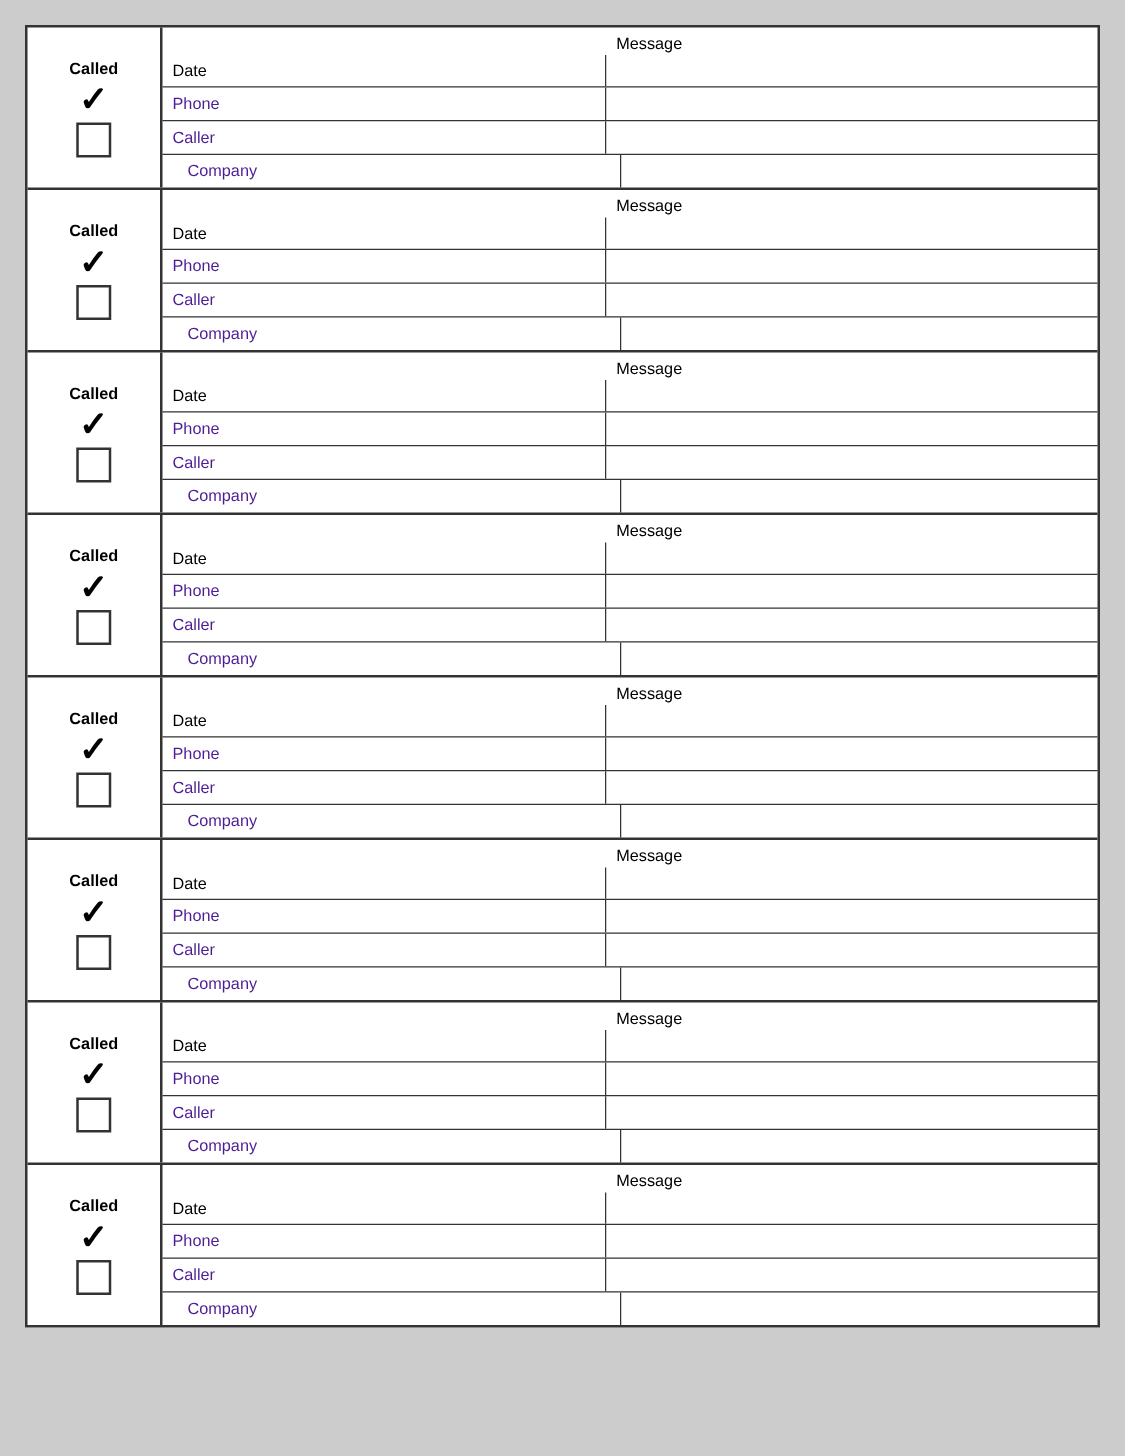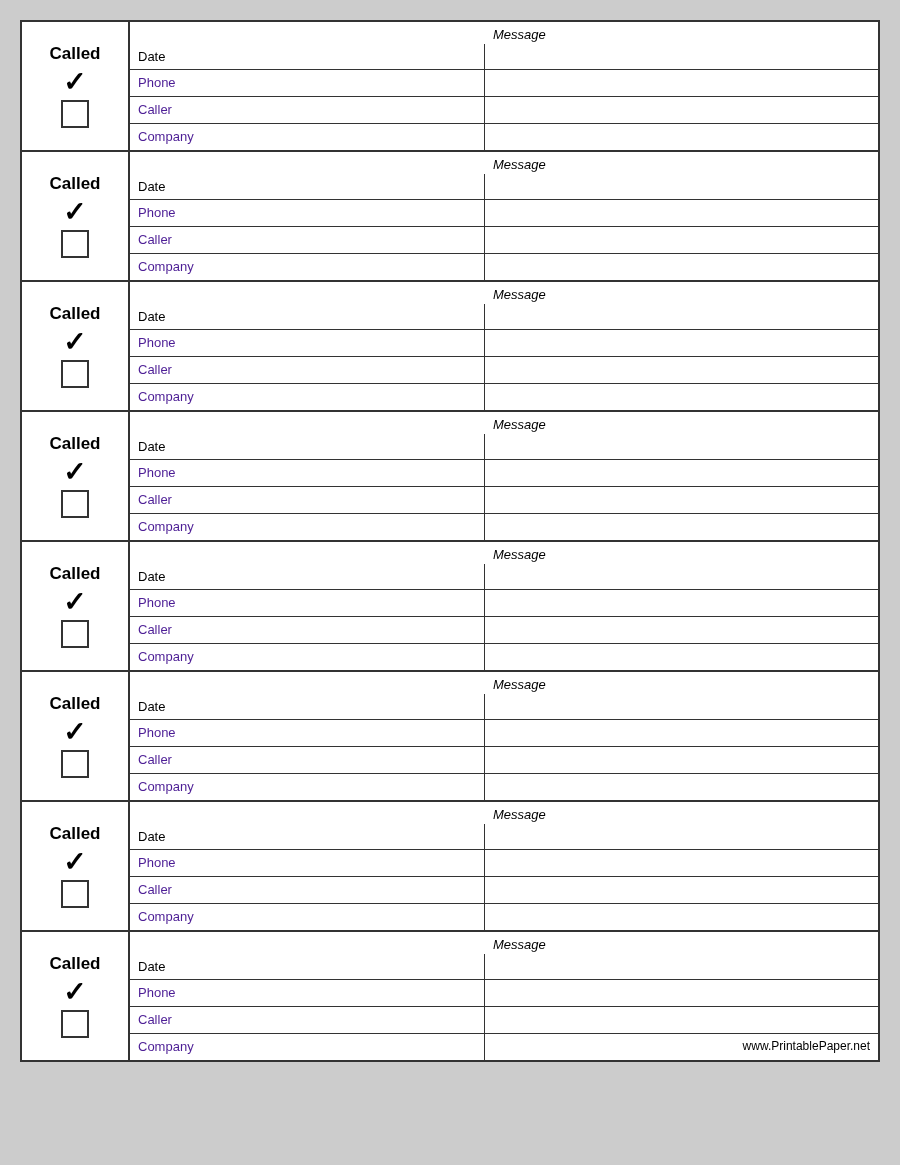--- a/index.html
+++ b/index.html
@@ -33,21 +33,21 @@
       min-width: 108px;
       border-right: 2px solid #333;
       display: flex;
       flex-direction: column;
       align-items: center;
       justify-content: center;
       padding: 8px 4px;
       gap: 4px;
     }
     .called-label {
-      font-size: 17px;
+      font-size: 13px;
       font-weight: bold;
       color: #000;
     }
     .checkmark {
       font-size: 28px;
       font-weight: bold;
       color: #000;
       line-height: 1;
     }
     .checkbox {
@@ -72,28 +72,28 @@
       padding: 5px 8px;
       font-size: 13px;
       color: #000;
       margin-top: 22px;
     }
     .field-right {
       flex: 1;
       padding: 5px 8px;
       font-size: 13px;
       color: #000;
-      font-style: italic;
     }
     .data-row {
       display: flex;
       border-bottom: 1px solid #333;
     }
     .data-row:last-child {
       border-bottom: none;
+      padding-left: 12px;
     }
     .data-left {
       width: 355px;
       min-width: 355px;
       border-right: 1px solid #333;
       padding: 5px 8px;
       font-size: 13px;
       color: #4c1d95;
       min-height: 26px;
     }
@@ -311,18 +311,17 @@
       <div class="data-row">
         <div class="data-left">Phone</div>
         <div class="data-right"></div>
       </div>
       <div class="data-row">
         <div class="data-left">Caller</div>
         <div class="data-right"></div>
       </div>
       <div class="data-row">
         <div class="data-left">Company</div>
-        <div class="data-right website-text">www.PrintablePaper.net</div>
       </div>
     </div>
   </div>
 
 </div>
 
 </body></html>

